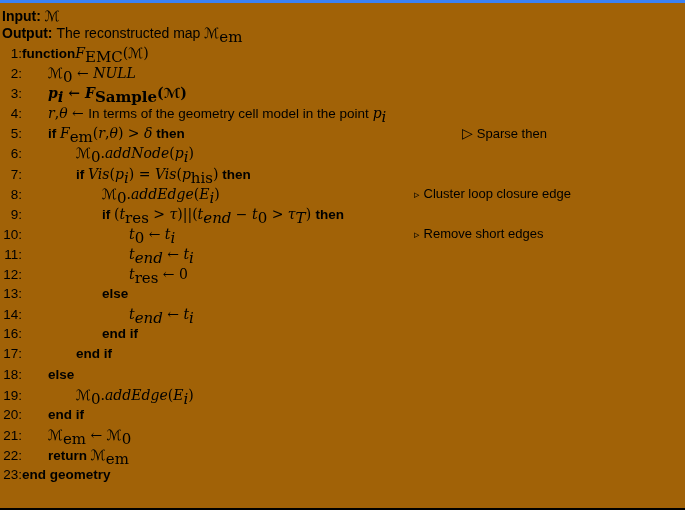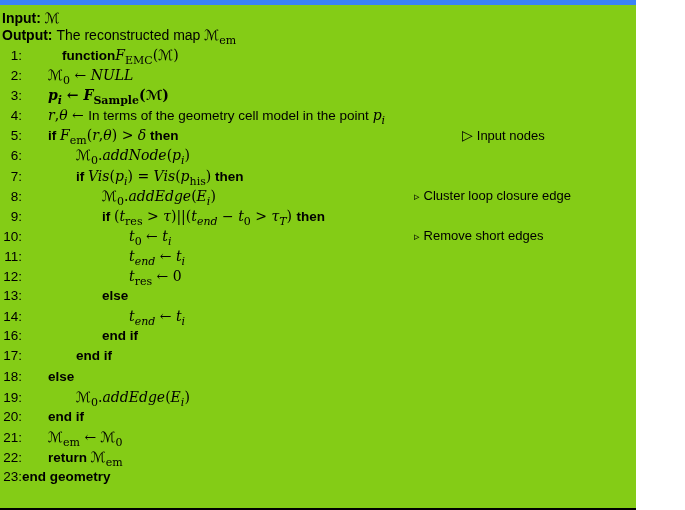--- a/index.html
+++ b/index.html
@@ -1,22 +1,22 @@
 <!DOCTYPE html>
 <html><head>
 <meta charset="utf-8">
 <style>
   html,body { margin:0; padding:0; background:#ffffff; }
   .wrap {
     position:relative;
-    width:636px; height:510px;
+    width:685px; height:510px;
     box-sizing:border-box;
-    border-top:5px solid #3b82f6;
+    border-top:3px solid #3b82f6;
     border-bottom:2px solid #000;
-    background:#84cc16;
+    background:#a16207;
     color:#000;
     font-family:"Liberation Sans", sans-serif;
     overflow:hidden;
   }
   .header { padding:5px 0 0 2px; }
   .hline { font-size:14px; line-height:17px; white-space:nowrap; }
   .algo { margin-top:3px; padding-left:2px; }
   .row {
     position:relative;
     display:flex;
@@ -30,21 +30,21 @@
     width:20px;
     text-align:right;
     font-size:13.5px;
   }
   .code { white-space:nowrap; }
   
   .kw { font-family:"Liberation Sans", sans-serif; font-weight:bold; }
   .t  { font-family:"Liberation Sans", sans-serif; }
   .m  { font-family:"DejaVu Serif","DejaVu Sans",serif; font-style:italic; font-size:14px; }
   .r  { font-family:"DejaVu Serif","DejaVu Sans",serif; font-style:normal; font-size:14px; }
-  sub.m, sub.r { font-size:11px; line-height:0; }
+  sub.m, sub.r { font-size:15px; line-height:0; }
   .comment {
     position:absolute;
     top:0;
     font-size:13px;
     font-family:"Liberation Sans", sans-serif;
     white-space:nowrap;
   }
   .comment .tri { font-size:11px; margin-right:4px; }
   .comment.big .tri { font-size:14px; }
 </style>
@@ -52,38 +52,38 @@
 <body>
 
 <div class="wrap">
   <div class="header" id="header">
       <div class="hline"><span class="kw">Input: </span><span class="m">ℳ</span></div>
       <div class="hline"><span class="kw">Output: </span><span class="t">The reconstructed map </span><span class="m">ℳ</span><sub class="r">em</sub></div>
     </div>
   <div class="algo" id="algo">
       <div class="row">
         <span class="num">1:</span>
-        <span class="code" style="padding-left: 0px; margin-left: 40px;"><span class="kw">function</span><span class="m">F</span><sub class="r">EMC</sub><span class="r">(</span><span class="m">ℳ</span><span class="r">)</span></span>
+        <span class="code" style="padding-left: 0px;"><span class="kw">function</span><span class="m">F</span><sub class="r">EMC</sub><span class="r">(</span><span class="m">ℳ</span><span class="r">)</span></span>
       </div>
       <div class="row">
         <span class="num">2:</span>
         <span class="code" style="padding-left: 26px;"><span class="m">ℳ</span><sub class="r">0</sub><span class="r"> ← </span><span class="m">NULL</span></span>
       </div>
       <div class="row">
         <span class="num">3:</span>
         <span class="code" style="padding-left: 26px; font-weight: bold;"><span class="m">p</span><sub class="m">i</sub><span class="r"> ← </span><span class="m">F</span><sub class="r">Sample</sub><span class="r">(</span><span class="m">ℳ</span><span class="r">)</span></span>
       </div>
       <div class="row">
         <span class="num">4:</span>
         <span class="code" style="padding-left: 26px;"><span class="m">r</span><span class="r">,</span><span class="m">θ</span><span class="r"> ← </span><span class="t">In terms of the geometry cell model in the point </span><span class="m">p</span><sub class="m">i</sub></span>
       </div>
       <div class="row">
         <span class="num">5:</span>
         <span class="code" style="padding-left: 26px;"><span class="kw">if </span><span class="m">F</span><sub class="r">em</sub><span class="r">(</span><span class="m">r</span><span class="r">,</span><span class="m">θ</span><span class="r">) &gt; </span><span class="m">δ</span><span class="kw"> then</span></span>
-        <span class="comment big" style="left: 460px;"><span class="tri">▷</span><span>Input nodes</span></span>
+        <span class="comment big" style="left: 460px;"><span class="tri">▷</span><span>Sparse then</span></span>
       </div>
       <div class="row">
         <span class="num">6:</span>
         <span class="code" style="padding-left: 54px;"><span class="m">ℳ</span><sub class="r">0</sub><span class="r">.</span><span class="m">addNode</span><span class="r">(</span><span class="m">p</span><sub class="m">i</sub><span class="r">)</span></span>
       </div>
       <div class="row">
         <span class="num">7:</span>
         <span class="code" style="padding-left: 54px;"><span class="kw">if </span><span class="m">Vis</span><span class="r">(</span><span class="m">p</span><sub class="m">i</sub><span class="r">) = </span><span class="m">Vis</span><span class="r">(</span><span class="m">p</span><sub class="r">his</sub><span class="r">)</span><span class="kw"> then</span></span>
       </div>
       <div class="row">

